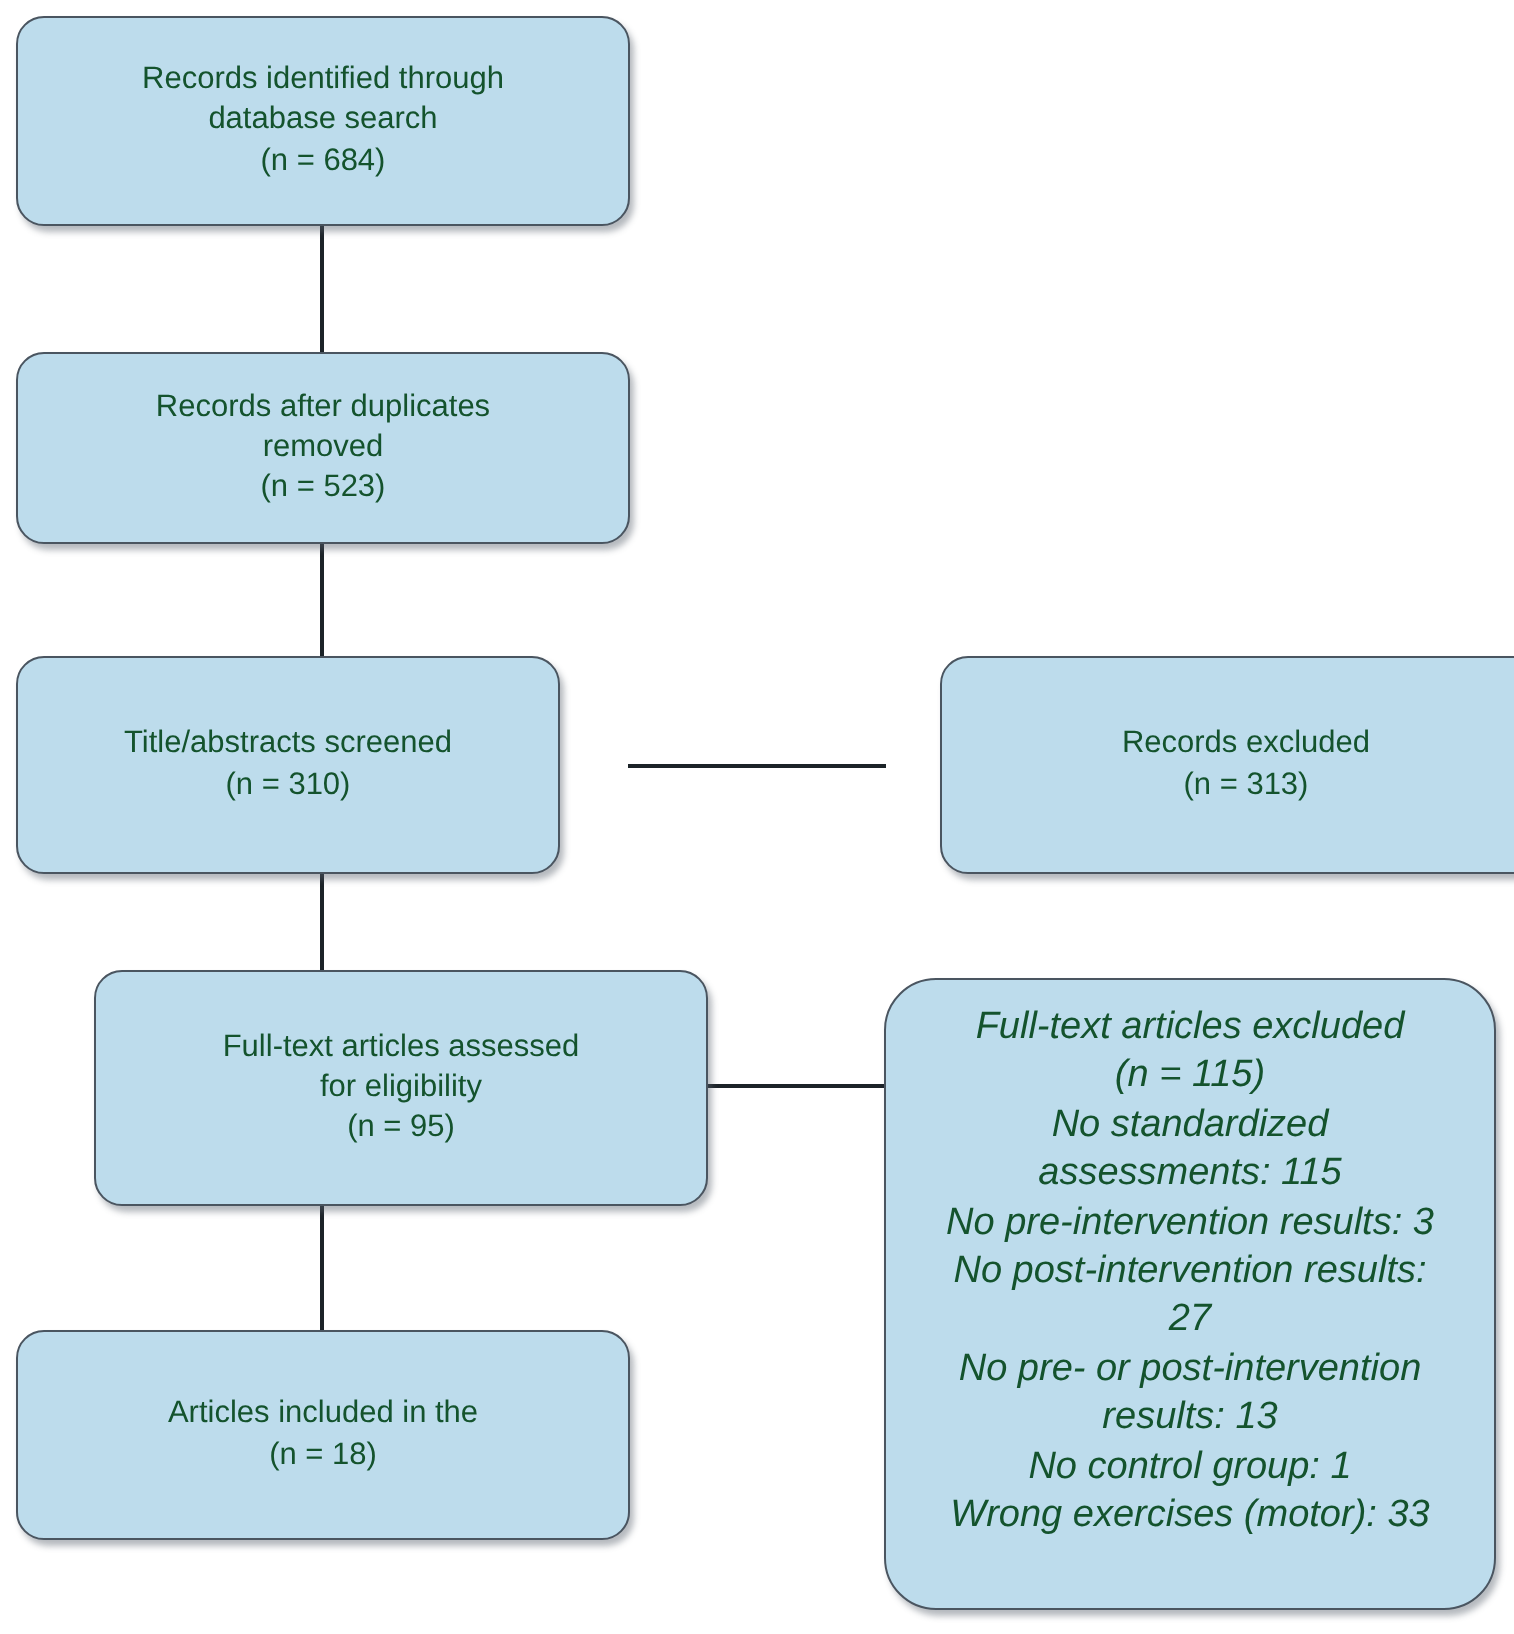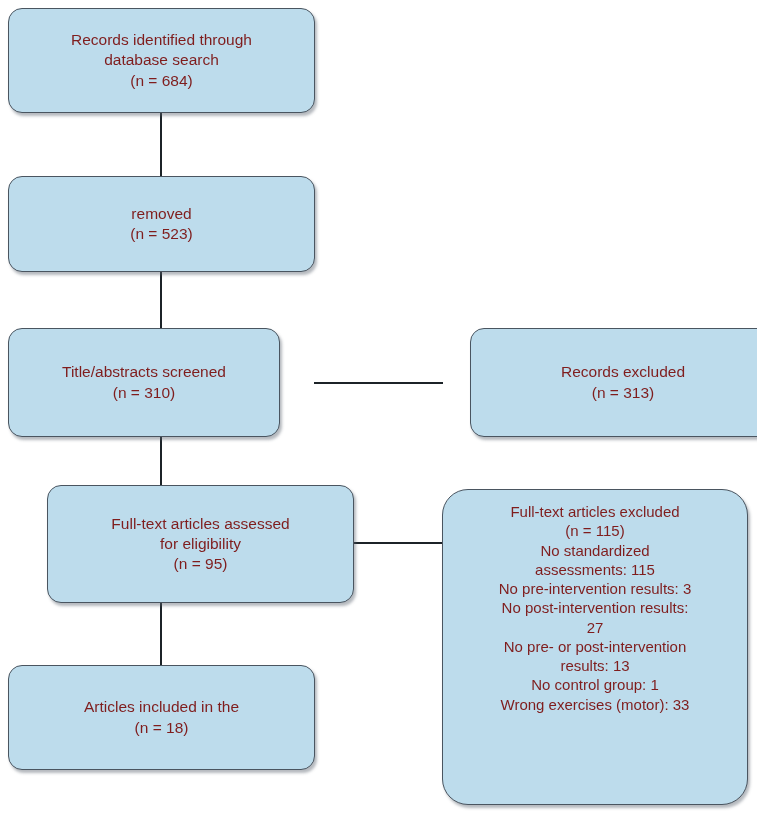--- a/index.html
+++ b/index.html
@@ -22,21 +22,21 @@
     position: absolute;
     box-sizing: border-box;
     background: #bddcec;
     border: 1.6px solid #4a5560;
     border-radius: 14px;
     box-shadow: 2px 3px 3px rgba(90,100,110,0.45);
     display: flex;
     align-items: center;
     justify-content: center;
     text-align: center;
-    color: #7f1d1d;
+    color: #14532d;
     font-size: 15.5px;
     line-height: 1.30;
     padding: 4px 10px;
   }
   .node .lines {
     width: 100%;
   }
   .node .line {
     display: block;
     white-space: nowrap;
@@ -46,21 +46,21 @@
   #node-identified   { left: 8px;   top: 8px;   width: 307px; height: 105px; }
   #node-duplicates   { left: 8px;   top: 176px; width: 307px; height: 96px;  }
   #node-screened     { left: 8px;   top: 328px; width: 272px; height: 109px; }
   #node-excluded     { left: 442px; top: 328px; width: 306px; height: 109px; margin-left: 28px; }
   #node-fulltext     { left: 8px;   top: 485px; width: 307px; height: 118px; margin-left: 39px; }
   #node-ftexcluded   { left: 442px; top: 489px; width: 306px; height: 316px;
                        border-radius: 26px; align-items: flex-start;
                        padding-top: 12px; }
   #node-included     { left: 8px;   top: 665px; width: 307px; height: 105px; }
 
-  #node-ftexcluded .line { line-height: 1.285; font-size: 15px; }
+  #node-ftexcluded .line { line-height: 1.285; font-size: 19px; font-style: italic; }
 
   
   .conn {
     position: absolute;
     background: #1c2328;
   }
   .conn-v { width: 2px; }
   .conn-h { height: 2px; }
 
   #conn-1 { left: 160px; top: 112px; height: 65px; }
@@ -85,20 +85,21 @@
   <div class="node" id="node-identified">
     <div class="lines">
       <span class="line">Records identified through</span>
       <span class="line">database search</span>
       <span class="line">(n = 684)</span>
     </div>
   </div>
 
   <div class="node" id="node-duplicates">
     <div class="lines">
+      <span class="line">Records after duplicates</span>
       <span class="line">removed</span>
       <span class="line">(n = 523)</span>
     </div>
   </div>
 
   <div class="node" id="node-screened">
     <div class="lines">
       <span class="line">Title/abstracts screened</span>
       <span class="line">(n = 310)</span>
     </div>

